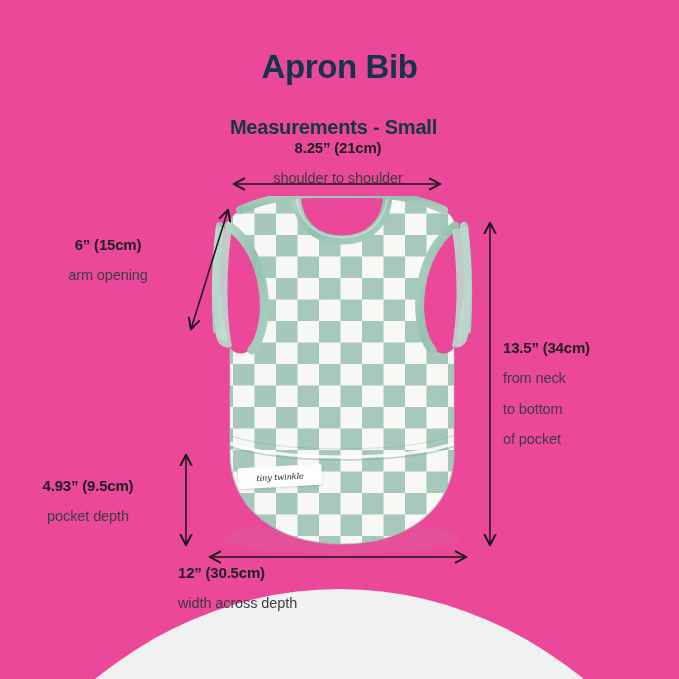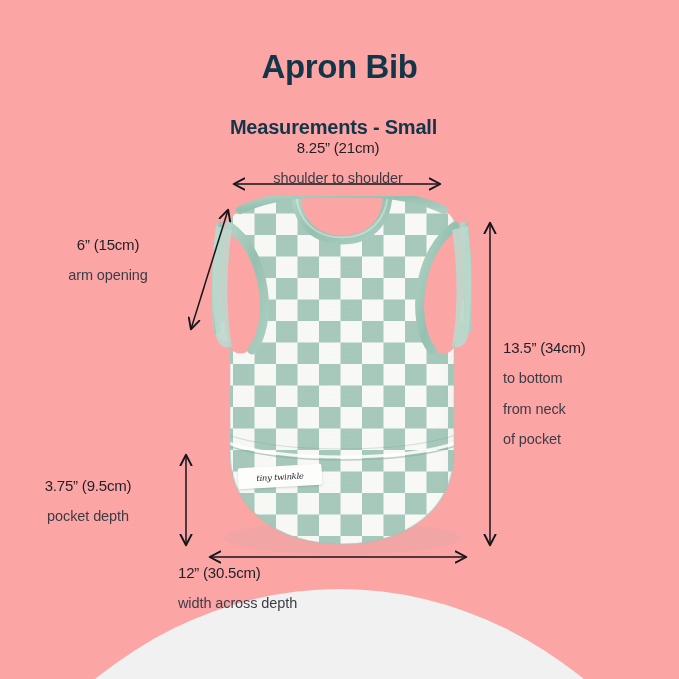--- a/index.html
+++ b/index.html
@@ -8,21 +8,21 @@
     background: #ffffff;
   }
   body {
     font-family: "Liberation Sans", sans-serif;
     -webkit-font-smoothing: antialiased;
   }
   #stage {
     position: relative;
     width: 679px;
     height: 679px;
-    background: #fca5a5;
+    background: #ec4899;
     overflow: hidden;
   }
 
   
   .footer-arc {
     position: absolute;
     left: -14%;
     bottom: -430px;
     width: 128%;
     height: 520px;
@@ -56,21 +56,21 @@
   }
 
   
   .label-block {
     position: absolute;
     color: #1f1f25;
     line-height: 1.28;
   }
   .label-block .val {
     font-size: 15px;
-    font-weight: normal;
+    font-weight: bold;
     letter-spacing: -0.2px;
     white-space: nowrap;
   }
   .label-block .desc {
     font-size: 14.5px;
     font-weight: normal;
     color: #3c3c45;
     letter-spacing: -0.1px;
     white-space: nowrap;
     margin-top: 12px;
@@ -273,27 +273,27 @@
     <div class="desc">shoulder to shoulder</div>
   </div>
 
   <div class="label-block" id="lbl-arm">
     <div class="val">6” (15cm)</div>
     <div class="desc">arm opening</div>
   </div>
 
   <div class="label-block" id="lbl-neck">
     <div class="val">13.5” (34cm)</div>
+    <div class="desc">from neck</div>
     <div class="desc">to bottom</div>
-    <div class="desc">from neck</div>
     <div class="desc">of pocket</div>
   </div>
 
   <div class="label-block" id="lbl-pocket">
-    <div class="val">3.75” (9.5cm)</div>
+    <div class="val">4.93” (9.5cm)</div>
     <div class="desc">pocket depth</div>
   </div>
 
   <div class="label-block" id="lbl-width">
     <div class="val">12” (30.5cm)</div>
     <div class="desc">width across depth</div>
   </div>
 
 </div>
 

